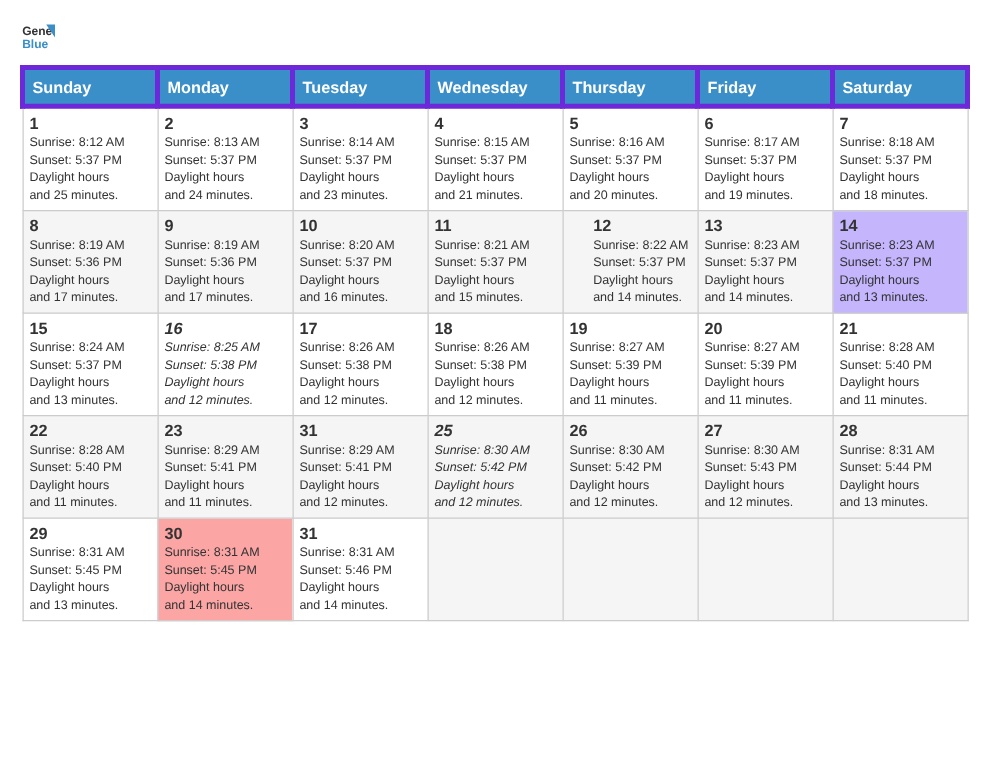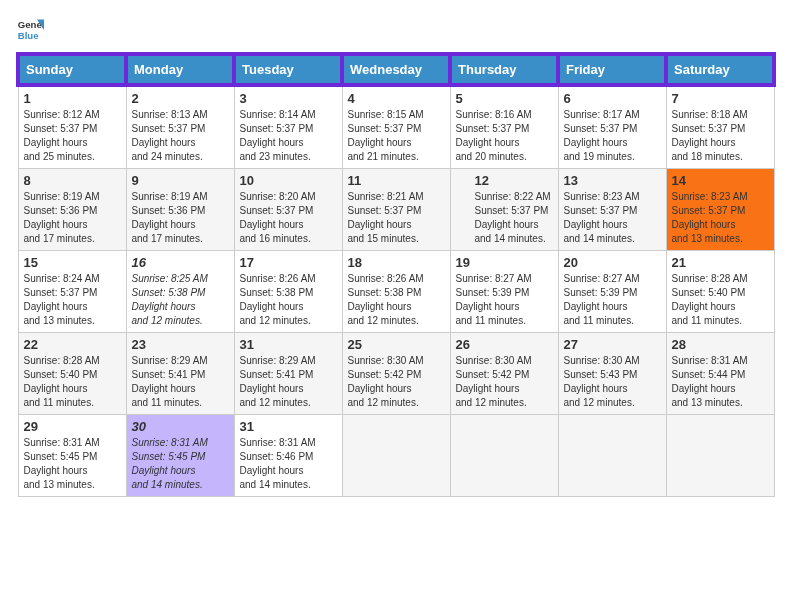--- a/index.html
+++ b/index.html
@@ -224,21 +224,21 @@
       </td>
         <td style="background: rgb(245, 245, 245);">
         <span class="day-number">13</span>
         <div class="day-info">
           Sunrise: 8:23 AM<br>
           Sunset: 5:37 PM<br>
           Daylight hours<br>
           and 14 minutes.
         </div>
       </td>
-        <td style="background: #f97316;">
+        <td style="background: #c4b5fd;">
         <span class="day-number">14</span>
         <div class="day-info">
           Sunrise: 8:23 AM<br>
           Sunset: 5:37 PM<br>
           Daylight hours<br>
           and 13 minutes.
         </div>
       </td>
       </tr>
       <tr style="background: rgb(255, 255, 255);">
@@ -327,21 +327,21 @@
       </td>
         <td style="background: rgb(245, 245, 245);">
         <span class="day-number">31</span>
         <div class="day-info">
           Sunrise: 8:29 AM<br>
           Sunset: 5:41 PM<br>
           Daylight hours<br>
           and 12 minutes.
         </div>
       </td>
-        <td style="background: rgb(245, 245, 245);">
+        <td style="background: rgb(245, 245, 245); font-style: italic;">
         <span class="day-number">25</span>
         <div class="day-info">
           Sunrise: 8:30 AM<br>
           Sunset: 5:42 PM<br>
           Daylight hours<br>
           and 12 minutes.
         </div>
       </td>
         <td style="background: rgb(245, 245, 245);">
         <span class="day-number">26</span>
@@ -374,21 +374,21 @@
       <tr style="background: rgb(255, 255, 255);">
         <td style="background: rgb(255, 255, 255);">
         <span class="day-number">29</span>
         <div class="day-info">
           Sunrise: 8:31 AM<br>
           Sunset: 5:45 PM<br>
           Daylight hours<br>
           and 13 minutes.
         </div>
       </td>
-        <td style="background: #c4b5fd; font-style: italic;">
+        <td style="background: #fca5a5;">
         <span class="day-number">30</span>
         <div class="day-info">
           Sunrise: 8:31 AM<br>
           Sunset: 5:45 PM<br>
           Daylight hours<br>
           and 14 minutes.
         </div>
       </td>
         <td style="background: rgb(255, 255, 255);">
         <span class="day-number">31</span>

